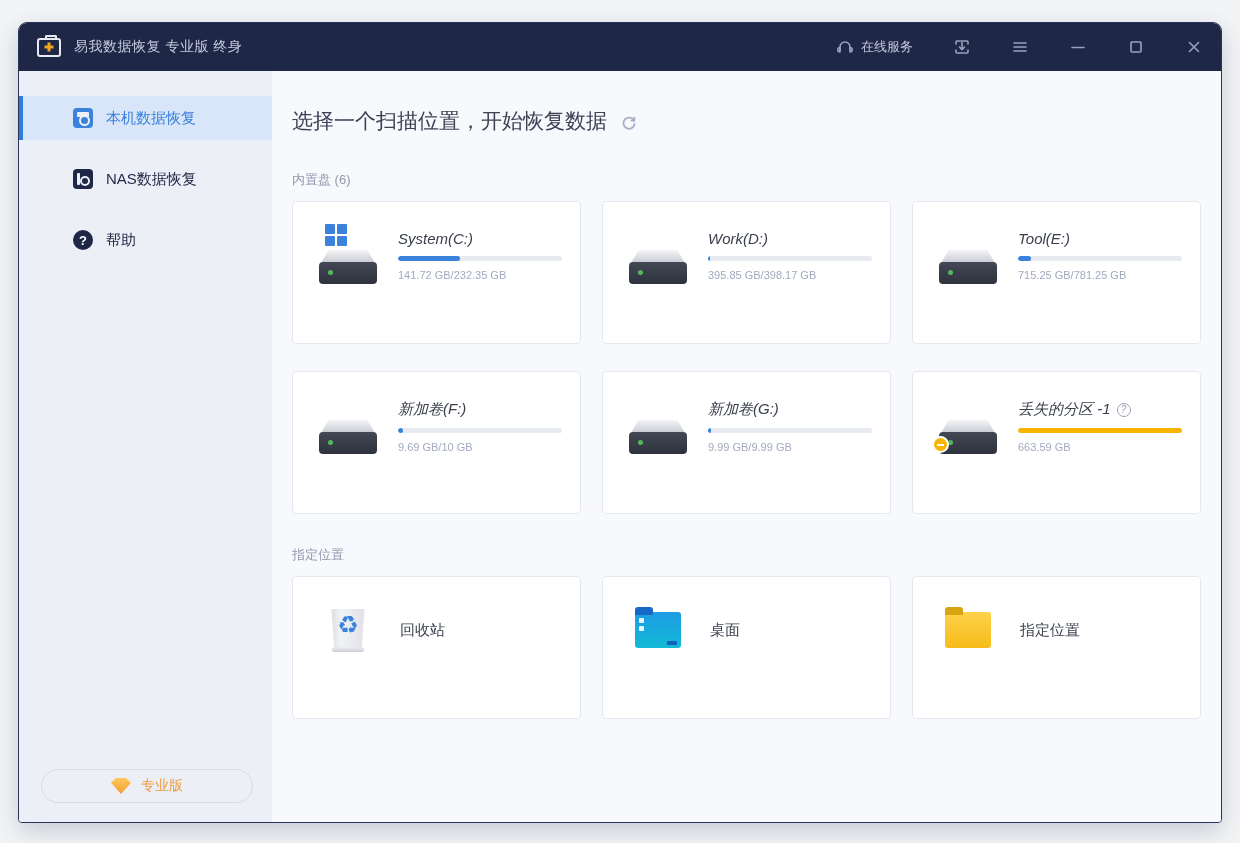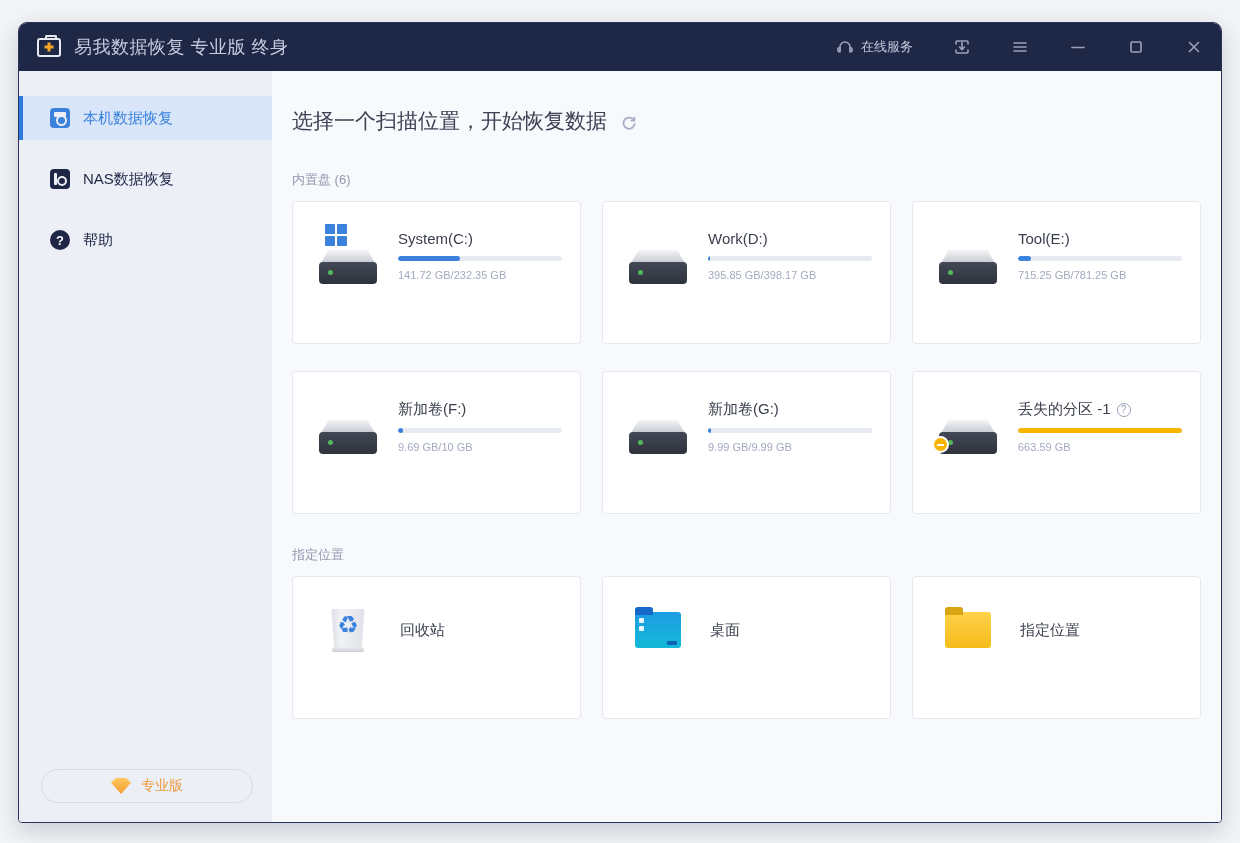--- a/index.html
+++ b/index.html
@@ -18,32 +18,32 @@
   
   .titlebar {
     height:48px; flex:0 0 48px; background:#1e2746;
     display:flex; align-items:center; padding:0 18px; color:#c9cee0;
   }
   .logo { width:24px; height:19px; border:2px solid #e8eaf2; border-radius:3px; position:relative; margin-right:13px; }
   .logo:before { content:""; position:absolute; left:6px; top:-5px; width:8px; height:3px; border:2px solid #e8eaf2; border-bottom:none; border-radius:2px 2px 0 0; }
   .logo .plus { position:absolute; left:50%; top:50%; transform:translate(-50%,-50%); width:9px; height:9px; }
   .logo .plus:before { content:""; position:absolute; left:3px; top:0; width:3px; height:9px; background:#f5a623; }
   .logo .plus:after  { content:""; position:absolute; left:0; top:3px; width:9px; height:3px; background:#f5a623; }
-  .app-title { font-size:18px; letter-spacing:.5px; color:#c6cbde; }
+  .app-title { font-size:14px; letter-spacing:.5px; color:#c6cbde; }
   .tb-right { margin-left:auto; display:flex; }
   .tb-btn { display:flex; align-items:center; color:#9aa1bd; cursor:default; }
   .online { font-size:13px; color:#c3c8da; margin-left:7px; }
   .tb-icon { width:18px; height:18px; display:block; }
   .tb-gap { width:40px; }
   .winctl { width:18px; height:18px; display:flex; align-items:center; justify-content:center; }
   
   .app-body { flex:1; display:flex; min-height:0; }
   .sidebar { width:253px; flex:0 0 253px; background:#edeff6; position:relative; padding-top:25px; }
   .side-item {
-    height:44px; display:flex; align-items:center; padding-left:31px;
+    height:44px; display:flex; align-items:center; padding-left:54px;
     font-size:15px; color:#232b4a; margin-bottom:17px; position:relative; cursor:default;
   }
   .side-item.active { background:#d9e6f9; color:#3b82dd; }
   .side-item.active:before { content:""; position:absolute; left:0; top:0; bottom:0; width:4px; background:#2e7bdc; }
   .side-ic { width:20px; height:20px; margin-right:13px; position:relative; flex:0 0 20px; }
   .ic-local { background:#3b82dd; border-radius:4px; }
   .ic-local:before { content:""; position:absolute; left:4px; top:4px; width:12px; height:5px; background:#edeff6; border-radius:1px; }
   .ic-local:after { content:""; position:absolute; right:3px; bottom:2px; width:7px; height:7px; border:2px solid #edeff6; border-radius:50%; background:#3b82dd; }
   .ic-nas { background:#1e2746; border-radius:4px; }
   .ic-nas:before { content:""; position:absolute; left:4px; top:4px; width:3px; height:12px; background:#edeff6; border-radius:1px; }
@@ -78,21 +78,21 @@
   .d-front { position:absolute; left:0; top:18px; width:58px; height:22px; border-radius:4px;
     background:linear-gradient(180deg,#434855,#2d323d); }
   .d-led { position:absolute; left:9px; top:8px; width:5px; height:5px; border-radius:50%; background:#53b95c; }
   .win-logo { position:absolute; left:6px; top:-20px; width:22px; height:22px;
     display:grid; grid-template-columns:10px 10px; grid-template-rows:10px 10px; gap:2px; }
   .win-logo span { background:#3b82dd; border-radius:1px; }
   .lost-badge { position:absolute; left:-7px; top:22px; width:17px; height:17px; border-radius:50%;
     background:#f7b500; border:2px solid #ffffff; }
   .lost-badge:before { content:""; position:absolute; left:3px; top:5.5px; width:7px; height:2px; background:#fff; }
   .d-info { position:absolute; left:105px; top:28px; width:166px; }
-  .d-name { font-size:15px; color:#3a3f4c; display:flex; align-items:center; gap:6px; white-space:nowrap; }
+  .d-name { font-size:15px; color:#3a3f4c; display:flex; align-items:center; gap:6px; white-space:nowrap;font-style:italic; }
   .help-ic { width:14px; height:14px; border:1px solid #9aa1b5; border-radius:50%; color:#9aa1b5;
     font-size:10px; display:inline-flex; align-items:center; justify-content:center; flex:0 0 14px; }
   .bar { margin-top:9px; width:164px; height:5px; border-radius:3px; background:#e7eaf1; overflow:hidden; }
   .fill { height:100%; border-radius:3px; background:#3b82dd; }
   .fill.warn { background:#f7b500; }
   .d-cap { margin-top:8px; font-size:11px; color:#a2aabf; white-space:nowrap; }
   
   .loc-card { display:flex; align-items:center; padding:0 0 35px 30px; gap:27px; }
   .loc-label { font-size:15px; color:#3a3f4c; }
   .loc-ic { width:50px; height:50px; position:relative; flex:0 0 50px; }

